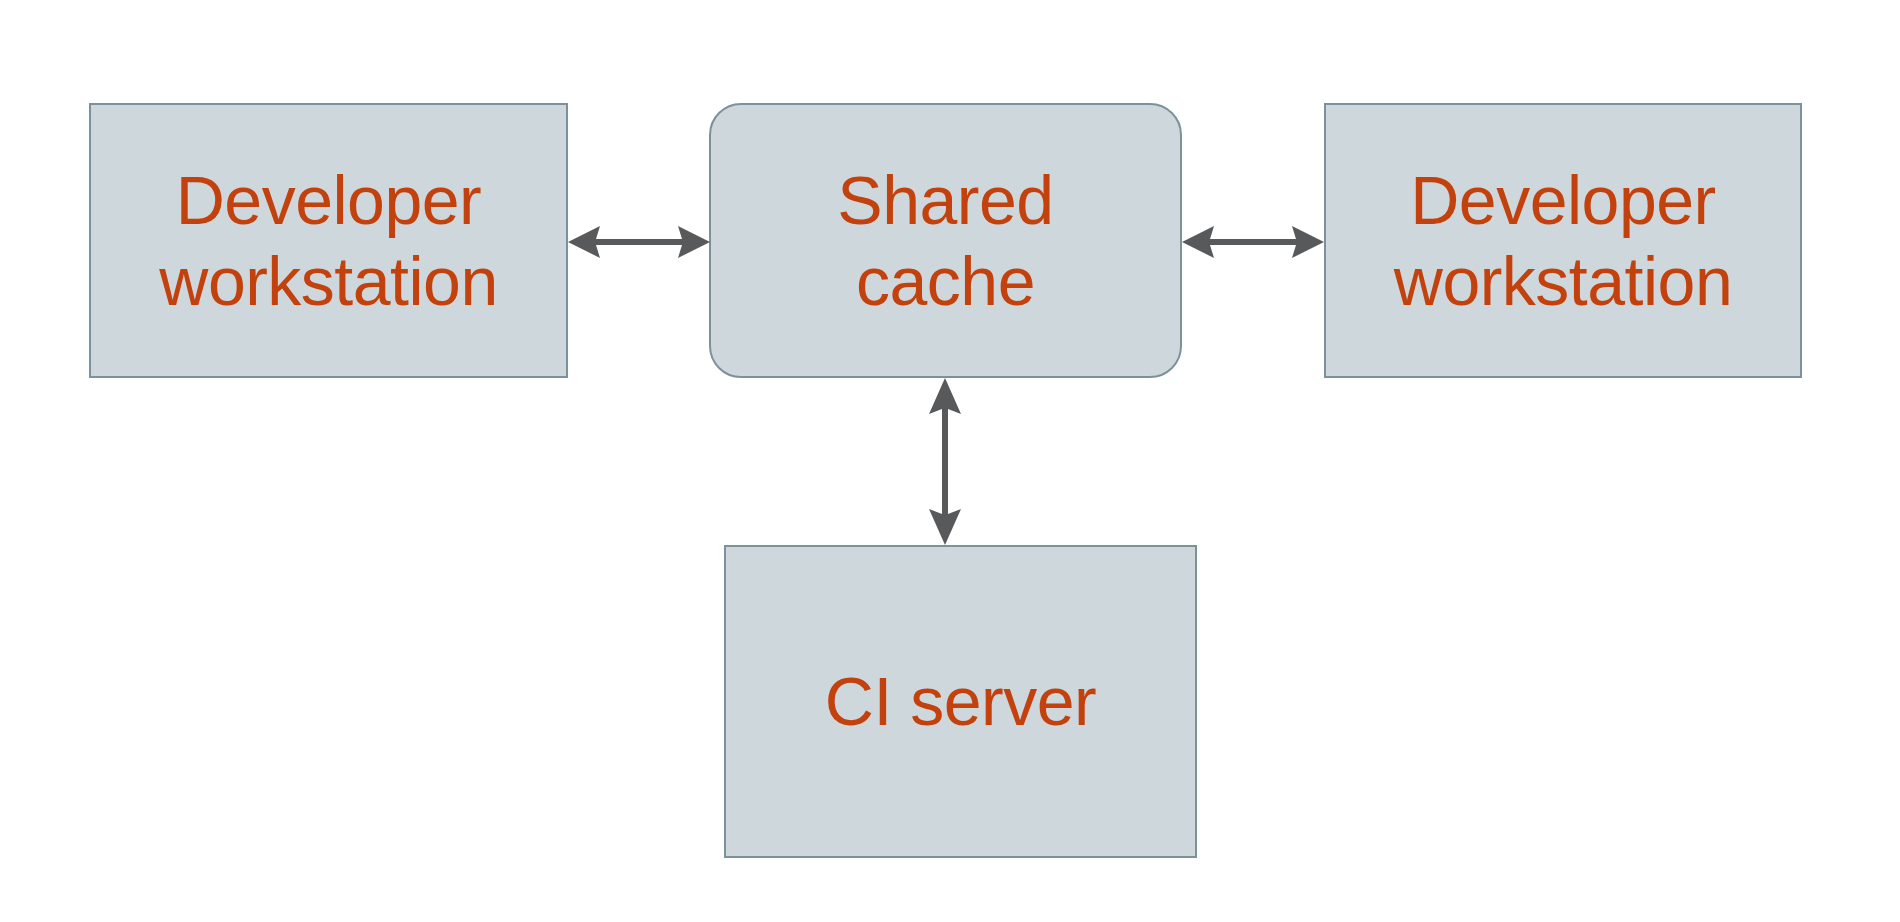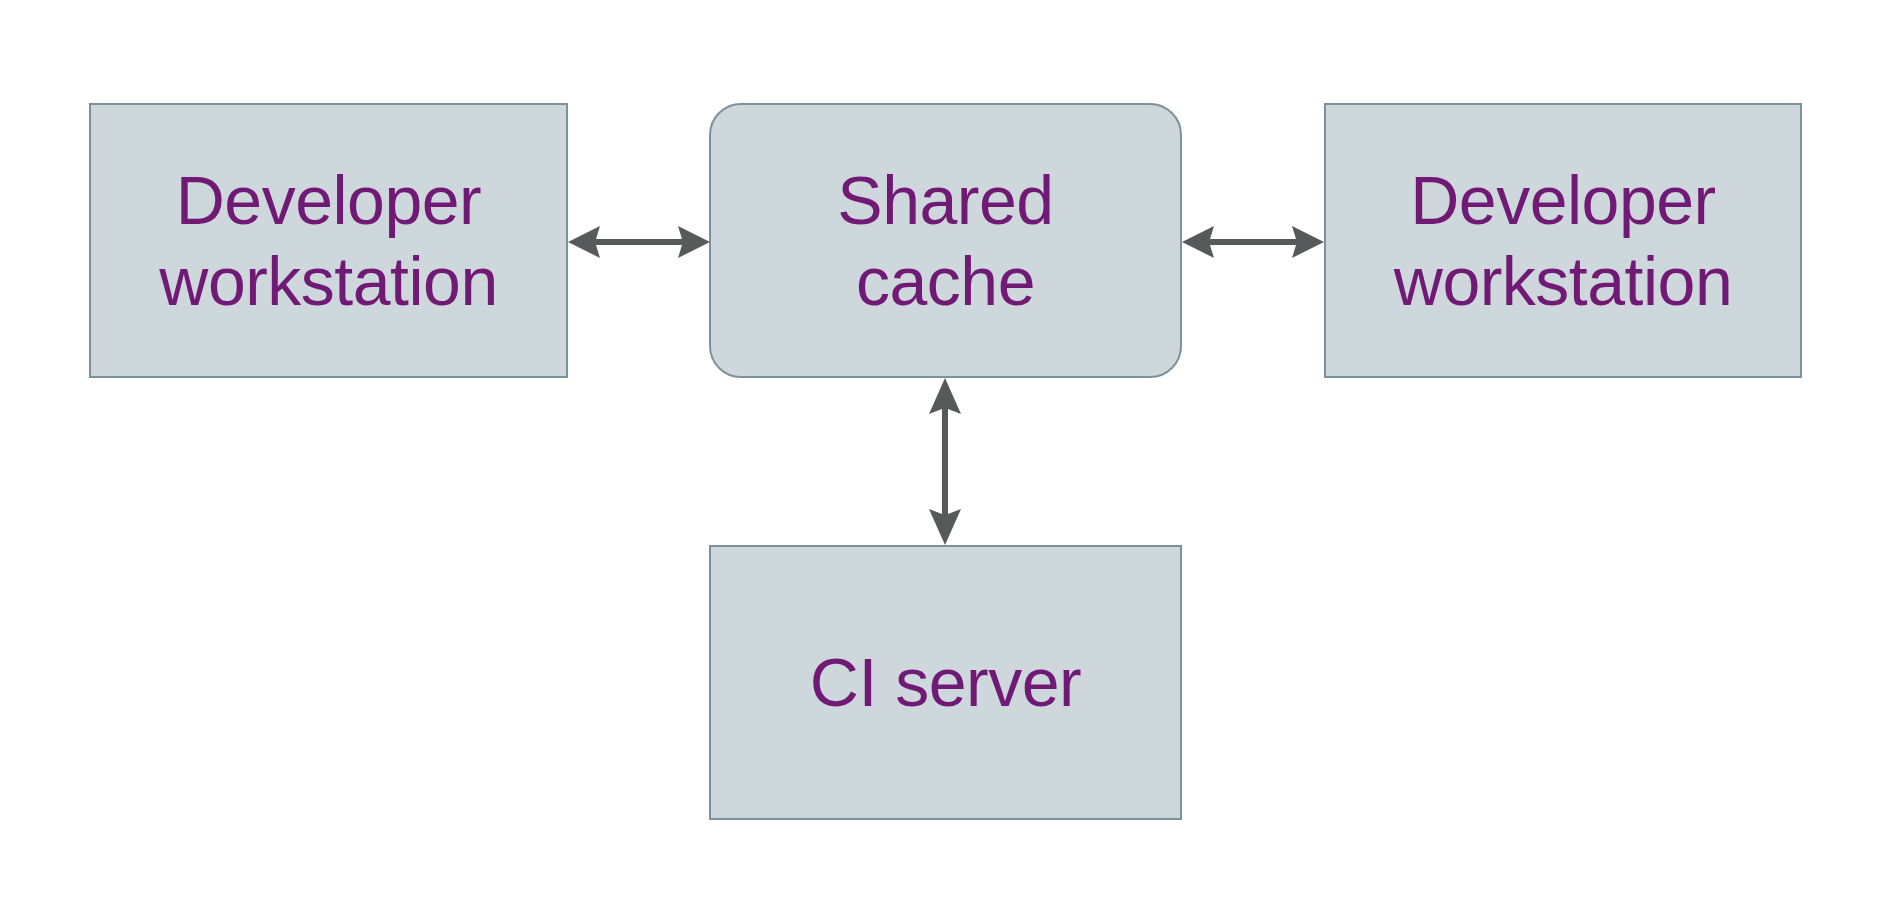--- a/index.html
+++ b/index.html
@@ -22,34 +22,34 @@
     position: absolute;
     box-sizing: border-box;
     background: #ced7db;
     border: 2px solid #7b919b;
     display: flex;
     align-items: center;
     justify-content: center;
     text-align: center;
   }
   .node-label {
-    color: #701a75;
+    color: #c2410c;
     font-family: "Liberation Sans", sans-serif;
     font-size: 68px;
     line-height: 1.18;
     font-weight: 400;
     letter-spacing: -0.5px;
     white-space: pre-line;
     padding: 0 6px;
   }
   
   #node-dev-left   { left: 89px;   top: 103px; width: 479px; height: 275px; }
   #node-shared     { left: 709px;  top: 103px; width: 473px; height: 275px; border-radius: 32px; }
   #node-dev-right  { left: 1324px; top: 103px; width: 478px; height: 275px; }
-  #node-ci         { left: 709px;  top: 545px; width: 473px; height: 275px; }
+  #node-ci         { left: 724px;  top: 545px; width: 473px; height: 313px; }
 
   .edge {
     position: absolute;
     overflow: visible;
   }
   #edge-left-shared   { left: 566px;  top: 214px; width: 146px; height: 56px; }
   #edge-shared-right  { left: 1180px; top: 214px; width: 146px; height: 56px; }
   #edge-shared-ci     { left: 917px;  top: 376px; width: 56px;  height: 171px; }
 </style>
 </head>

